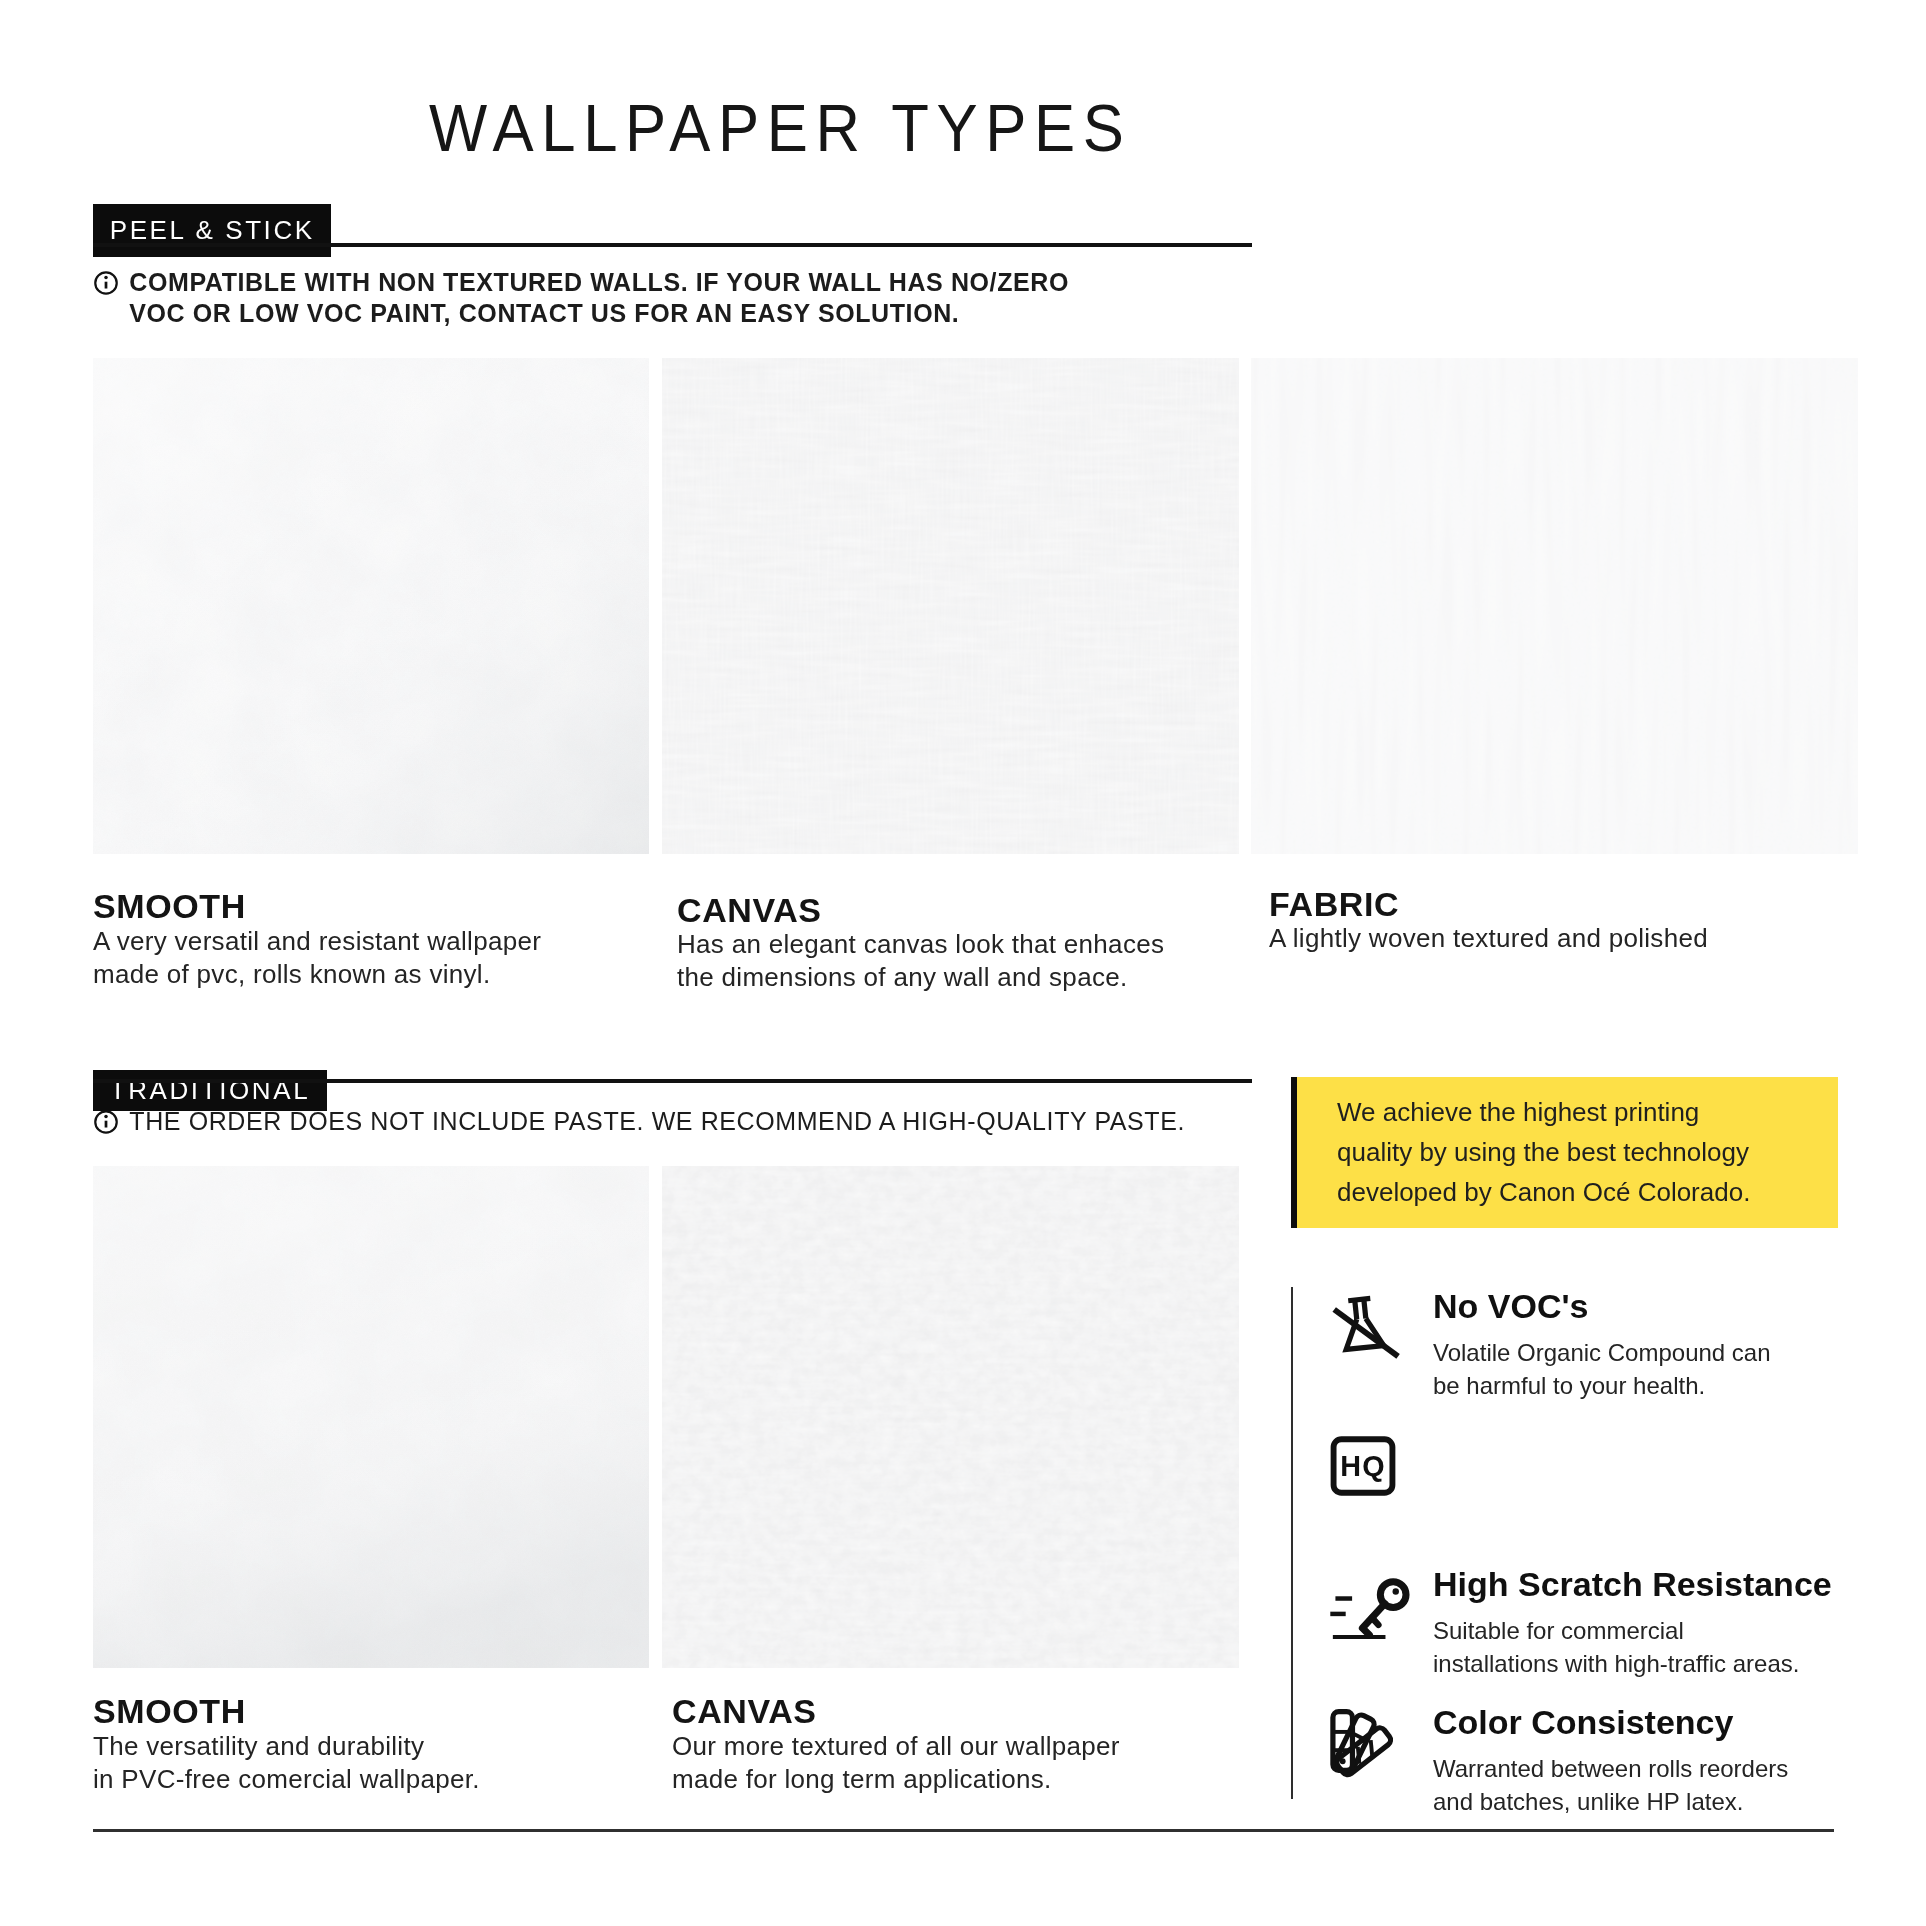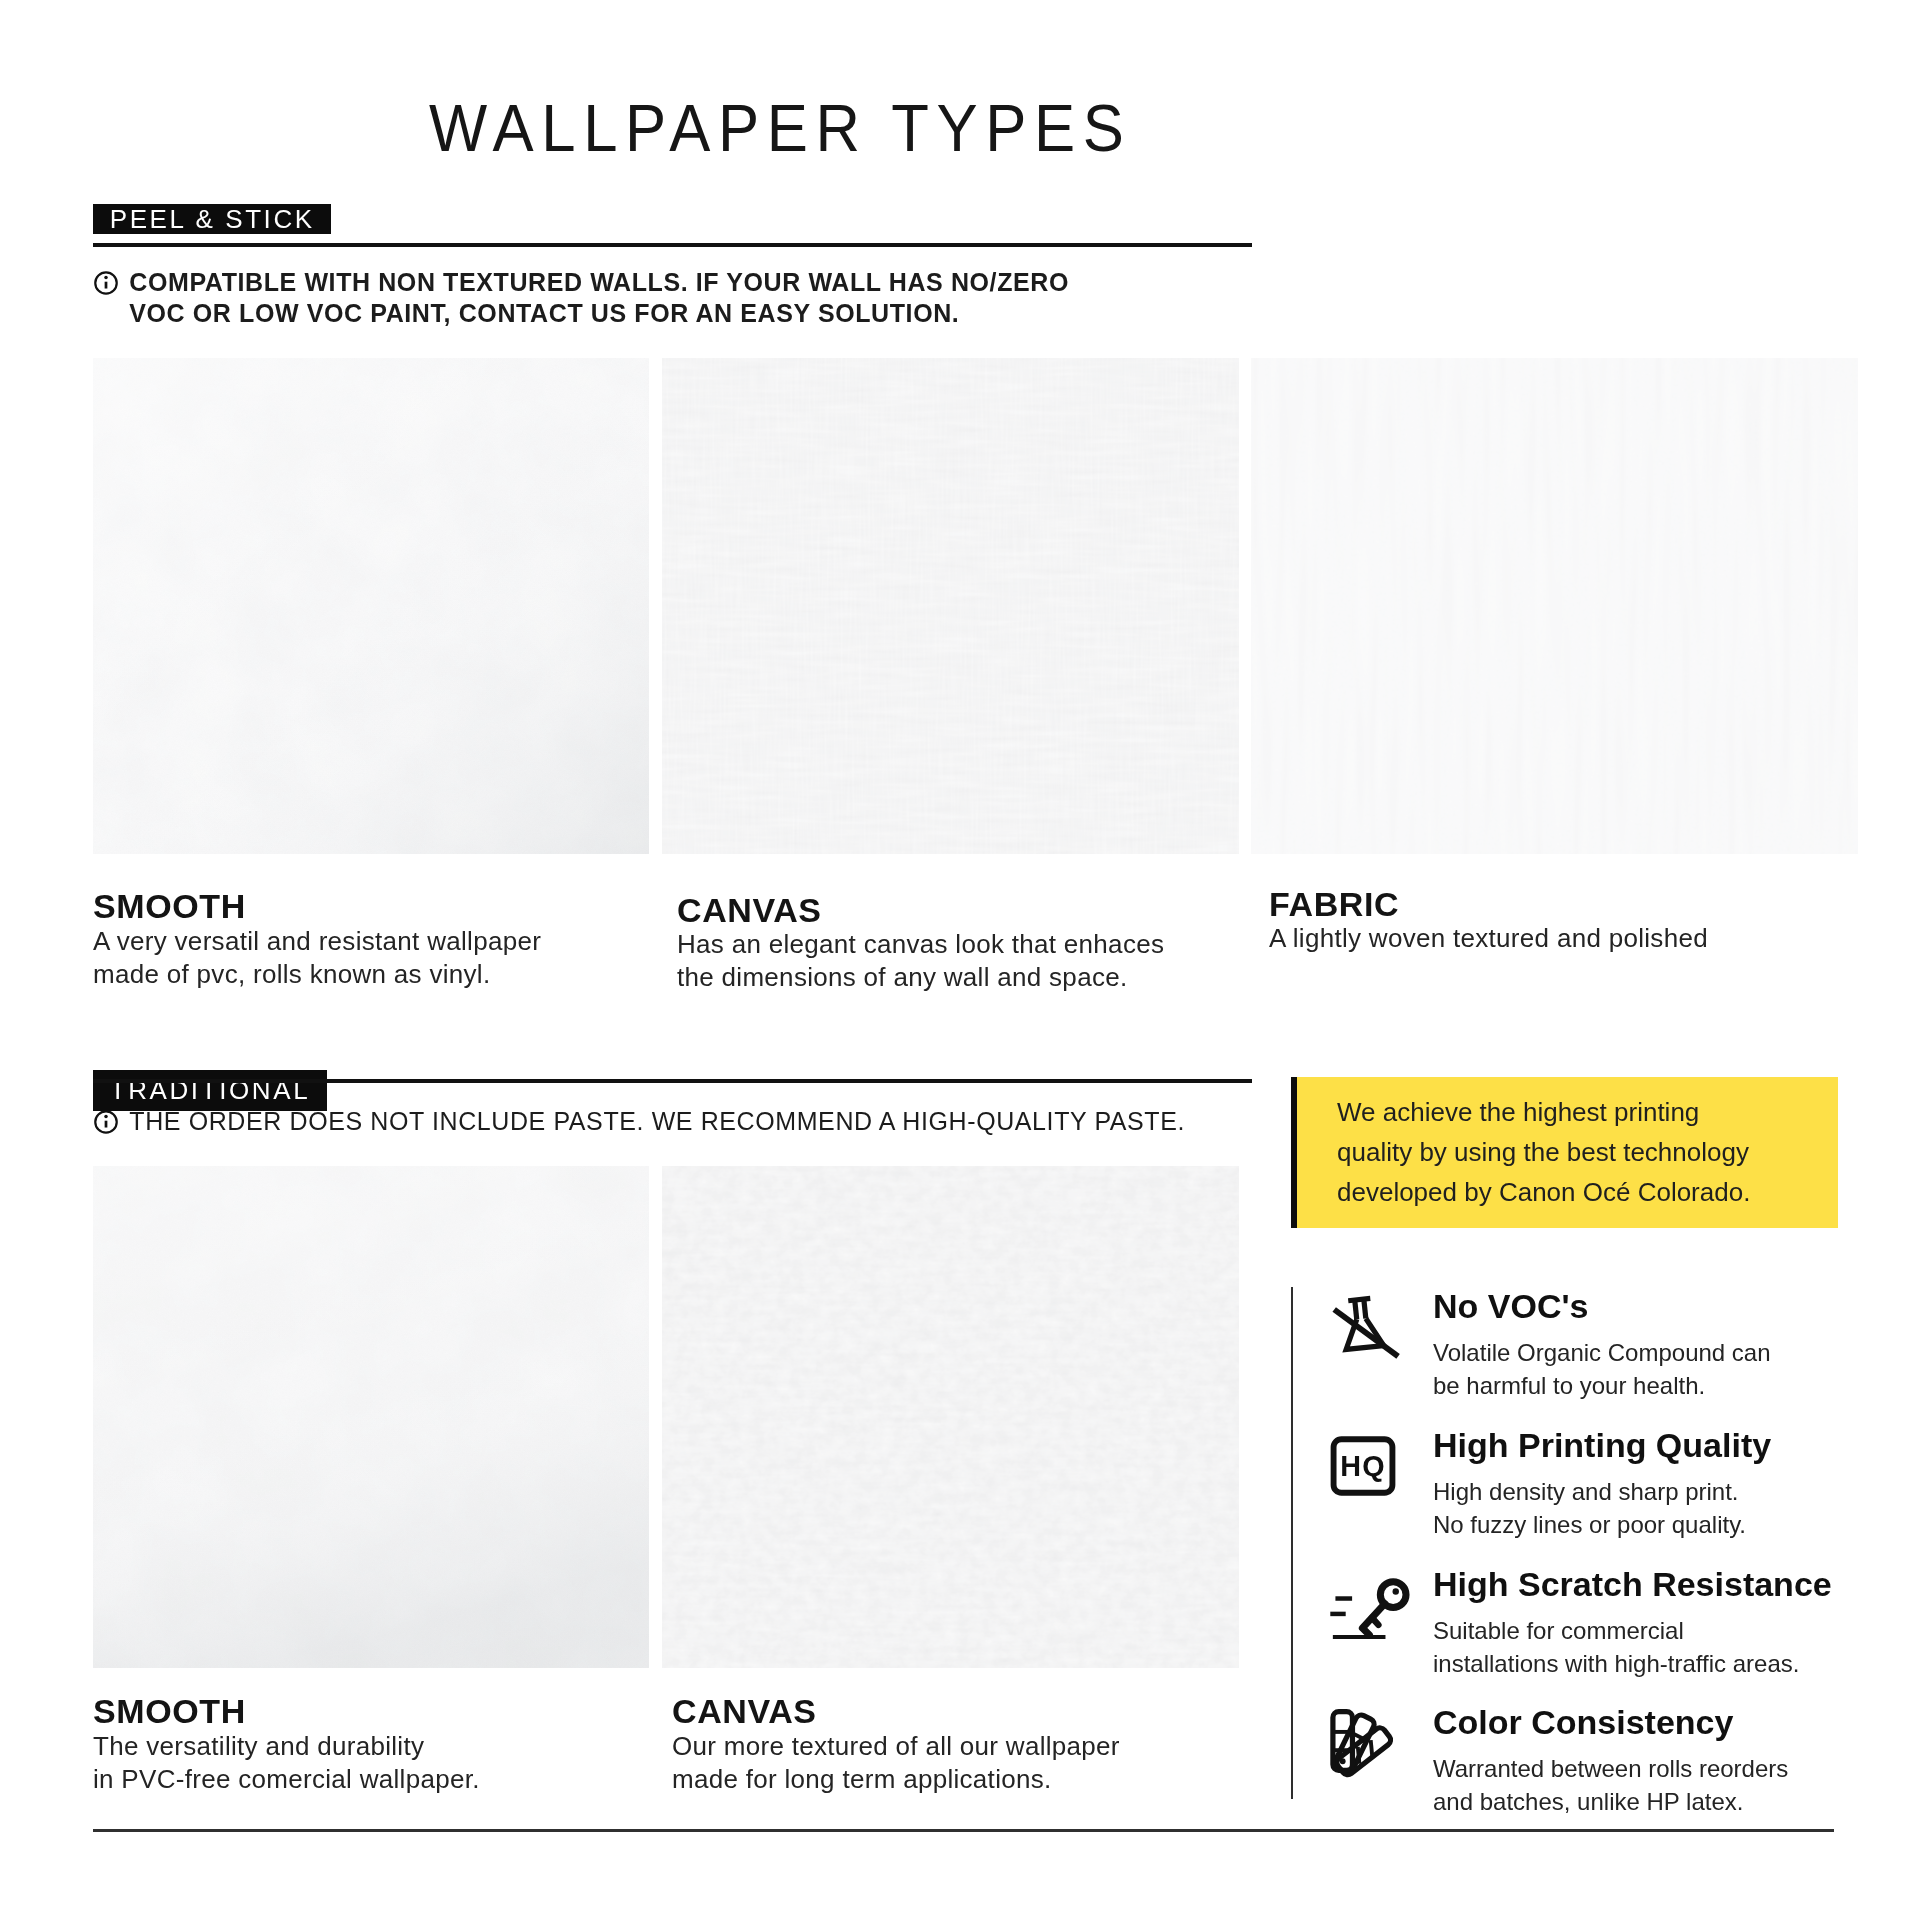--- a/index.html
+++ b/index.html
@@ -11,21 +11,21 @@
 
   
   .page-title{
     left:429px;top:89px;font-size:67px;font-weight:400;letter-spacing:8.3px;
     white-space:nowrap;color:#161616;transform:scaleX(0.92);transform-origin:left top;
   }
 
   
   .section-label{
     background:#0c0c0c;color:#ffffff;font-size:26px;letter-spacing:2.6px;
-    height:30px;display:flex;align-items:center;padding:0 16.7px;white-space:nowrap;
+    height:53px;display:flex;align-items:center;padding:0 16.7px;white-space:nowrap;
   }
   .rule{background:#111111;height:3.9px;}
 
   
   .note{display:flex;gap:10.3px;font-size:25px;letter-spacing:0.6px;color:#1c1c1c;line-height:31px;}
   .note .i-icon{flex:none;margin-top:2.6px;}
   .note .note-text{white-space:nowrap;}
 
   
   .swatch{overflow:hidden;background:#f1f2f3;}
@@ -308,25 +308,20 @@
     <div class="f-line">be harmful to your health.</div>
   </div>
 </div>
 
 <div class="abs feature" style="top:1426px;">
   <div class="f-icon">
     <svg width="68" height="72" viewBox="0 0 104 108">
       <rect x="7" y="13" width="90" height="82" rx="12" class="icon-stroke" stroke-width="9"></rect>
       <text x="52" y="70" font-size="44" font-weight="bold" letter-spacing="2" text-anchor="middle" fill="#101010" font-family="Liberation Sans, sans-serif">HQ</text>
     </svg>
-  </div>
-  <div>
-    <div class="f-title">High Printing Quality</div>
-    <div class="f-line">High density and sharp print.</div>
-    <div class="f-line">No fuzzy lines or poor quality.</div>
   </div>
 </div>
 
 <div class="abs feature" style="top:1565px;">
   <div class="f-icon">
     <svg width="86" height="77" viewBox="0 0 134 120">
       <line x1="10" y1="46" x2="36" y2="46" class="icon-stroke" stroke-width="7"></line>
       <line x1="2" y1="70" x2="26" y2="70" class="icon-stroke" stroke-width="7"></line>
       <line x1="6" y1="106" x2="88" y2="106" class="icon-stroke" stroke-width="6"></line>
       <circle cx="100" cy="40" r="20" class="icon-stroke" stroke-width="11"></circle>

